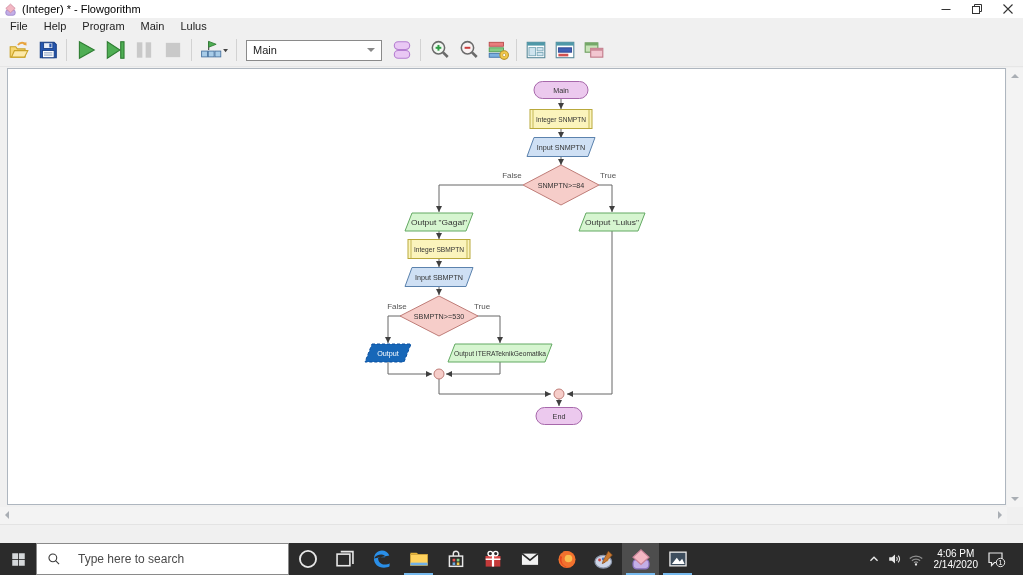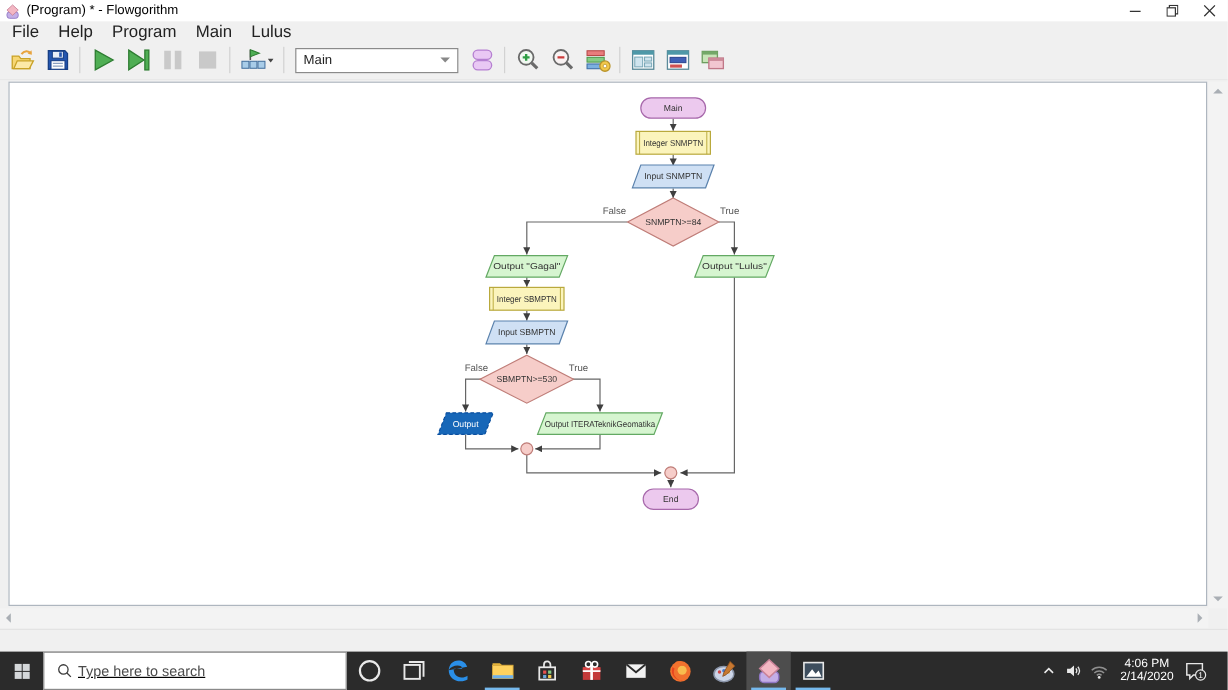--- a/index.html
+++ b/index.html
@@ -14,21 +14,21 @@
   
   .titlebar { height:18px; background:#ffffff; display:flex; align-items:center; padding-left:4px; }
   .app-icon svg { width:13px; height:13px; display:block; }
   .titlebar .title { margin-left:5px; font-size:11px; color:#000; }
   .win-controls { margin-left:auto; display:flex; height:100%; }
   .wc { width:31px; height:100%; display:flex; align-items:center; justify-content:center; }
   .wc svg { width:10px; height:10px; }
 
   
   .menubar { height:16px; background:#f0f0f0; display:flex; align-items:center; padding-left:2px; }
-  .menu-item { font-size:14px; color:#222; padding:1px 8px;text-align:center; }
+  .menu-item { font-size:11px; color:#222; padding:1px 8px;text-align:center; }
 
   
   .toolbar { height:33px; background:#f0f0f0; display:flex; align-items:center; padding-left:4px; border-bottom:1px solid #e6e6e6; }
   .tbtn { width:29px; height:27px; display:flex; align-items:center; justify-content:center; }
   .tbtn svg { width:22px; height:22px; display:block; }
   .tbtn.wide { width:36px; }
   .tbtn.wide svg { width:28px; }
   .tsep { width:1px; height:22px; background:#d2d2d2; margin:0 4px; }
   .tcombo { width:136px; height:21px; background:#fff; border:1px solid #8a8a8a; display:flex; align-items:center; font-size:11px; color:#222; padding-left:6px; margin:0 5px; }
   .tcombo .caret { margin-left:auto; margin-right:6px; width:0; height:0; border:4px solid transparent; border-top-color:#888; border-bottom-width:0; }
@@ -45,21 +45,21 @@
   .arr.down { left:4px; bottom:6px; border-top-color:#a9aeb4; border-bottom-width:0; }
   .arr.left { top:4px; left:5px; border-right-color:#a9aeb4; border-left-width:0; }
   .arr.right { top:4px; right:5px; border-left-color:#a9aeb4; border-right-width:0; }
 
   .en-badge { position:absolute; left:973px; top:549px; width:35px; height:14px; background:#4293e6; border-radius:7px; color:#fff; font-size:9px; font-weight:bold; display:flex; align-items:center; justify-content:center; letter-spacing:.5px; }
 
   
   .taskbar { position:absolute; left:0; top:543px; width:1023px; height:32px; background:#2b2b2b; display:flex; align-items:stretch; }
   .start { width:36px; display:flex; align-items:center; justify-content:center; }
   .start svg { width:15px; height:15px; }
-  .searchbox { width:253px; background:#fff; border:1px solid #8a8a8a; display:flex; align-items:center; padding-left:10px; gap:4px;text-decoration:underline; }
+  .searchbox { width:253px; background:#fff; border:1px solid #8a8a8a; display:flex; align-items:center; padding-left:10px; gap:17px; }
   .searchbox svg { width:14px; height:14px; }
   .search-text { font-size:12px; color:#4a4a4a; }
   .tk-icons { display:flex; align-items:stretch; }
   .tkslot { width:37px; position:relative; display:flex; align-items:center; justify-content:center; }
   .tkslot.active { background:#4d4d4d; }
   .tkslot svg { width:22px; height:22px; }
   .tk-underline { position:absolute; bottom:0; left:4px; right:4px; height:2px; background:#76b9ed; }
   .tray { margin-left:auto; display:flex; align-items:center; padding-right:17px; }
   .tray-btn { width:21px; height:100%; display:flex; align-items:center; justify-content:center; }
   .tray-btn svg { width:16px; height:16px; }
@@ -71,21 +71,21 @@
 
 <div class="screen">
 
   <div class="titlebar">
     <span class="app-icon">
       <svg viewBox="0 0 18 18">
           <rect x="2.5" y="9.5" width="13" height="7.5" rx="3" fill="#c3aee6" stroke="#8f76c4" stroke-width="1"></rect>
           <polygon points="9,1.5 15.5,7.5 9,13.5 2.5,7.5" fill="#f3b7c3" stroke="#c98399" stroke-width="1"></polygon>
         </svg>
     </span>
-    <span class="title">(Program) * - Flowgorithm</span>
+    <span class="title">(Integer) * - Flowgorithm</span>
     <div class="win-controls">
       <span class="wc">
           <svg viewBox="0 0 10 10">
             <line x1="0.5" y1="5.5" x2="9.5" y2="5.5" stroke="#333" stroke-width="1"></line>
           </svg>
         </span>
       <span class="wc">
           <svg viewBox="0 0 10 10">
             <rect x="0.5" y="2.5" width="7" height="7" fill="#fff" stroke="#333"></rect>
             <path d="M2.5 2.5 V0.5 H9.5 V7.5 H7.5" fill="none" stroke="#333"></path>

